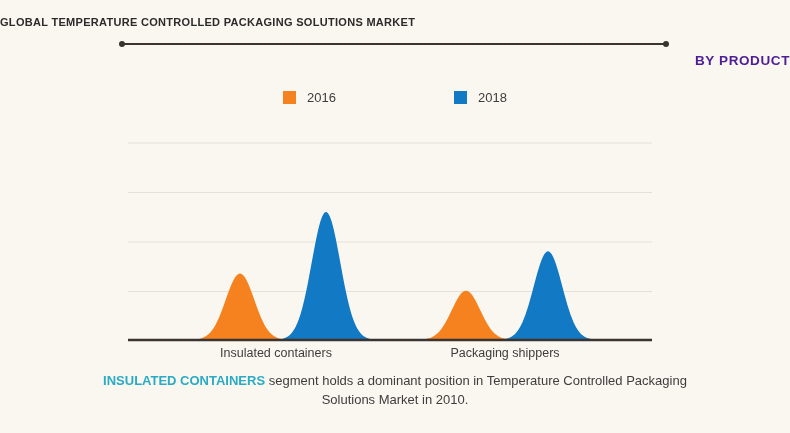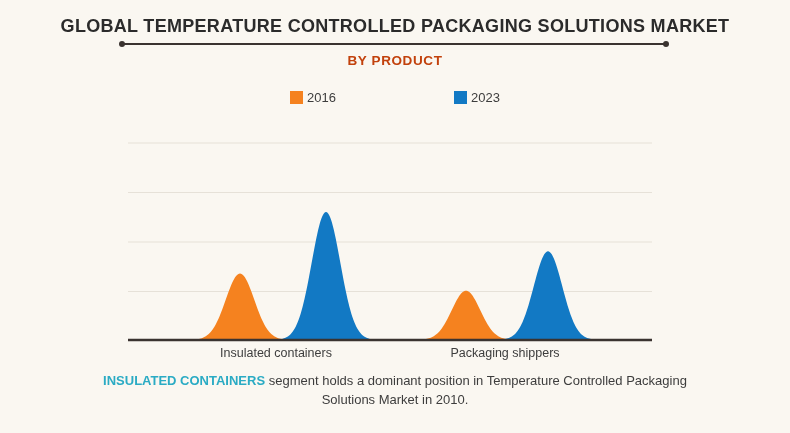--- a/index.html
+++ b/index.html
@@ -20,22 +20,21 @@
     background: #faf7f1;
     box-sizing: border-box;
   }
 
   
   .title {
     position: absolute;
     left: 0;
     top: 16px;
     width: 790px;
-    text-align: center;
-    font-size: 18px;
+    font-size: 11px;
     font-weight: bold;
     letter-spacing: 0.3px;
     color: #2b2b2b;
     text-transform: uppercase;
     white-space: nowrap;
   }
   .rule {
     position: absolute;
     left: 122px;
     top: 43px;
@@ -52,43 +51,43 @@
     background: #3a3330;
   }
   .rule-dot.left  { left: -3px; }
   .rule-dot.right { right: -3px; }
 
   .subtitle {
     position: absolute;
     left: 0;
     top: 53px;
     width: 790px;
-    text-align: center;
+    text-align: right;
     font-size: 13.5px;
     font-weight: bold;
     letter-spacing: 0.6px;
-    color: #c2410c;
+    color: #4c1d95;
     text-transform: uppercase;
   }
 
   
   .legend {
     position: absolute;
     left: 0;
     top: 90px;
     width: 790px;
     display: flex;
     justify-content: center;
     align-items: center;
     gap: 118px;
   }
   .legend-item {
     display: flex;
     align-items: center;
-    gap: 4px;
+    gap: 11px;
   }
   .legend-swatch {
     width: 13px;
     height: 13px;
     display: block;
   }
   .legend-label {
     font-size: 13px;
     color: #3d3d3d;
   }
@@ -150,21 +149,21 @@
 
   <div class="subtitle">BY PRODUCT</div>
 
   <div class="legend">
     <div class="legend-item">
       <span class="legend-swatch" style="background:#f5821f"></span>
       <span class="legend-label">2016</span>
     </div>
     <div class="legend-item">
       <span class="legend-swatch" style="background:#1279c4"></span>
-      <span class="legend-label">2023</span>
+      <span class="legend-label">2018</span>
     </div>
   </div>
 
   <div class="plot">
     <svg width="790" height="433" viewBox="0 0 790 433">
       <g id="gridlines">
           <line x1="128" x2="652" y1="143" y2="143" stroke="#e6e1d8" stroke-width="1.2"></line>
           <line x1="128" x2="652" y1="192.5" y2="192.5" stroke="#e6e1d8" stroke-width="1.2"></line>
           <line x1="128" x2="652" y1="242" y2="242" stroke="#e6e1d8" stroke-width="1.2"></line>
           <line x1="128" x2="652" y1="291.5" y2="291.5" stroke="#e6e1d8" stroke-width="1.2"></line>

